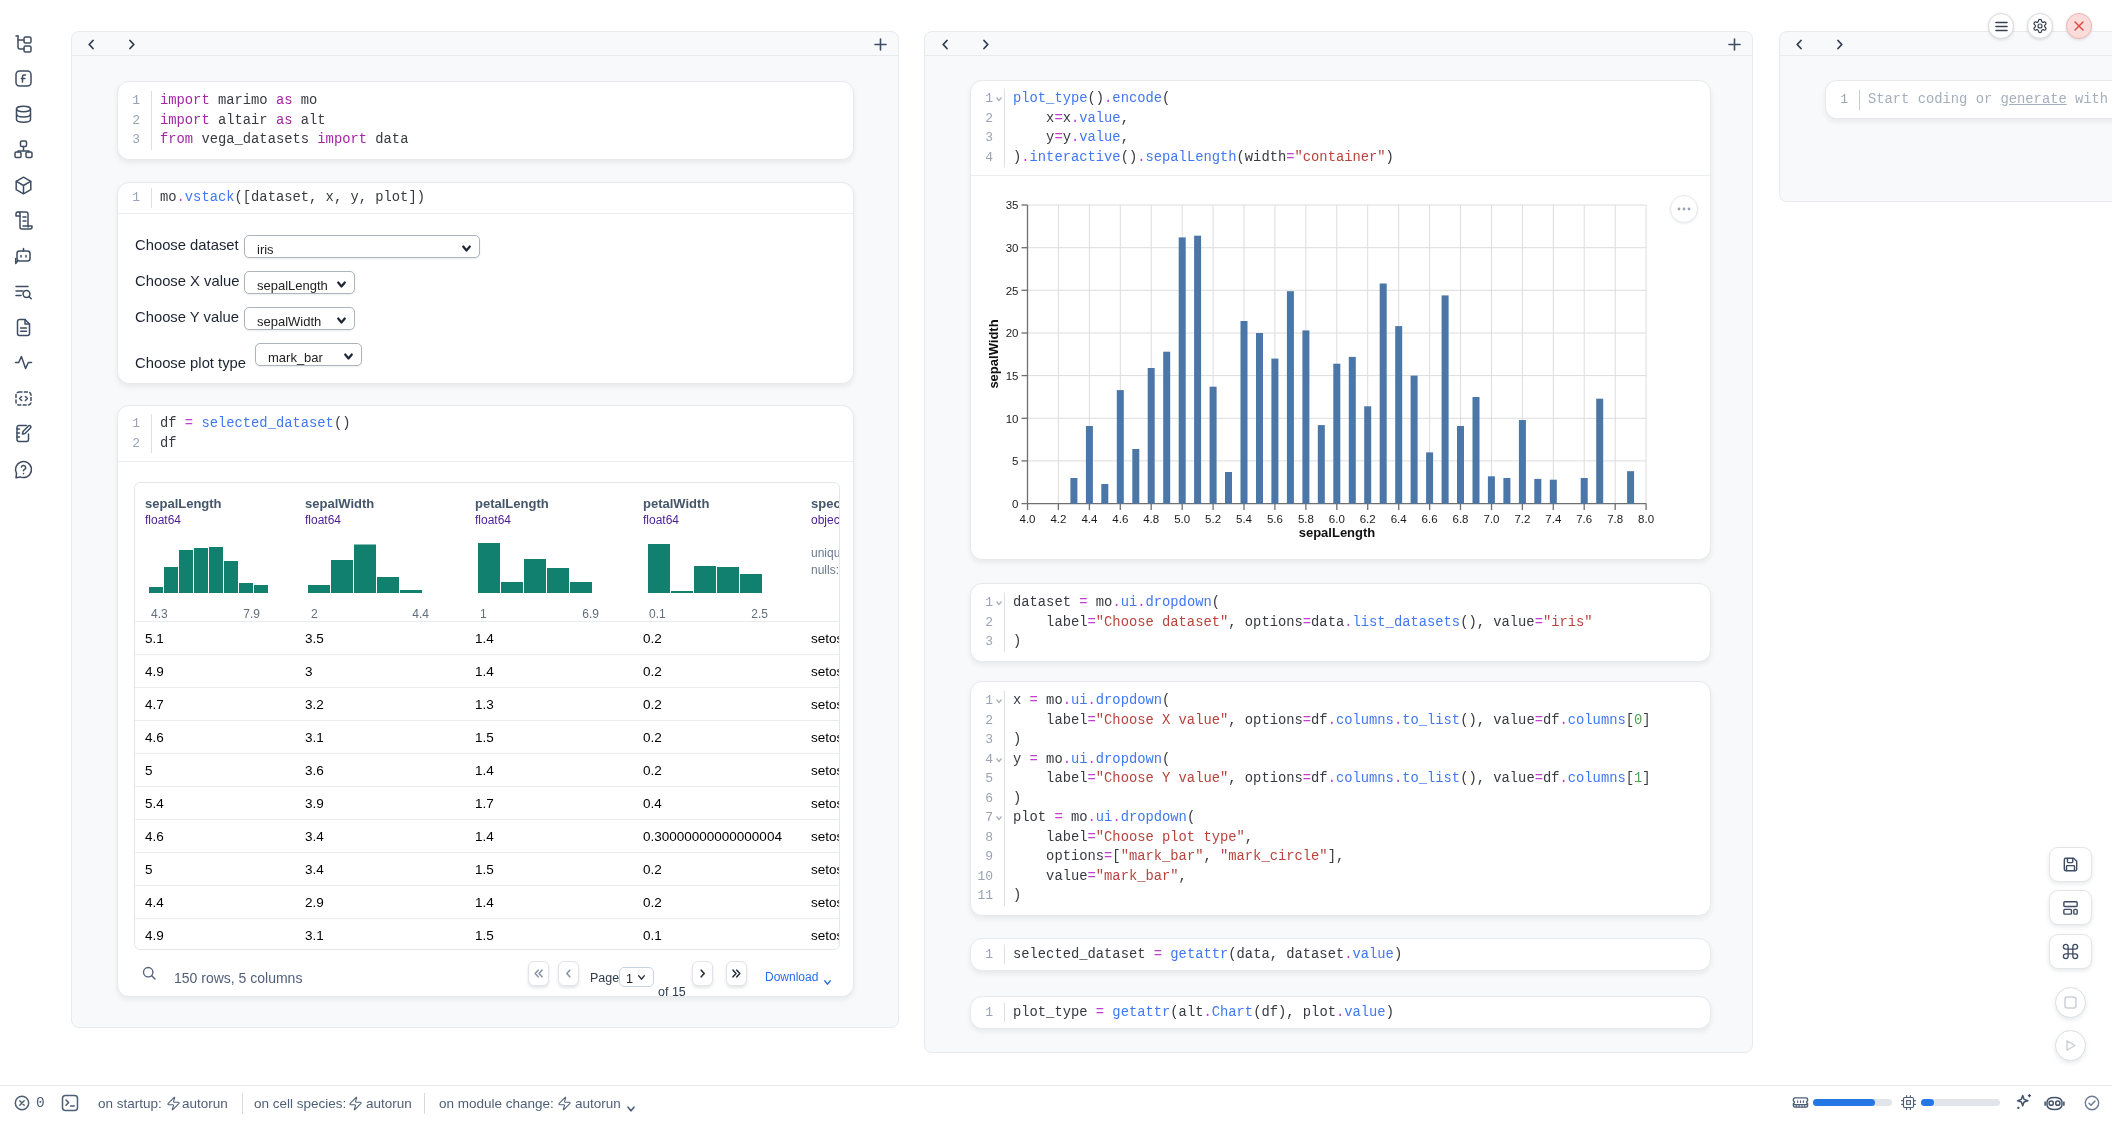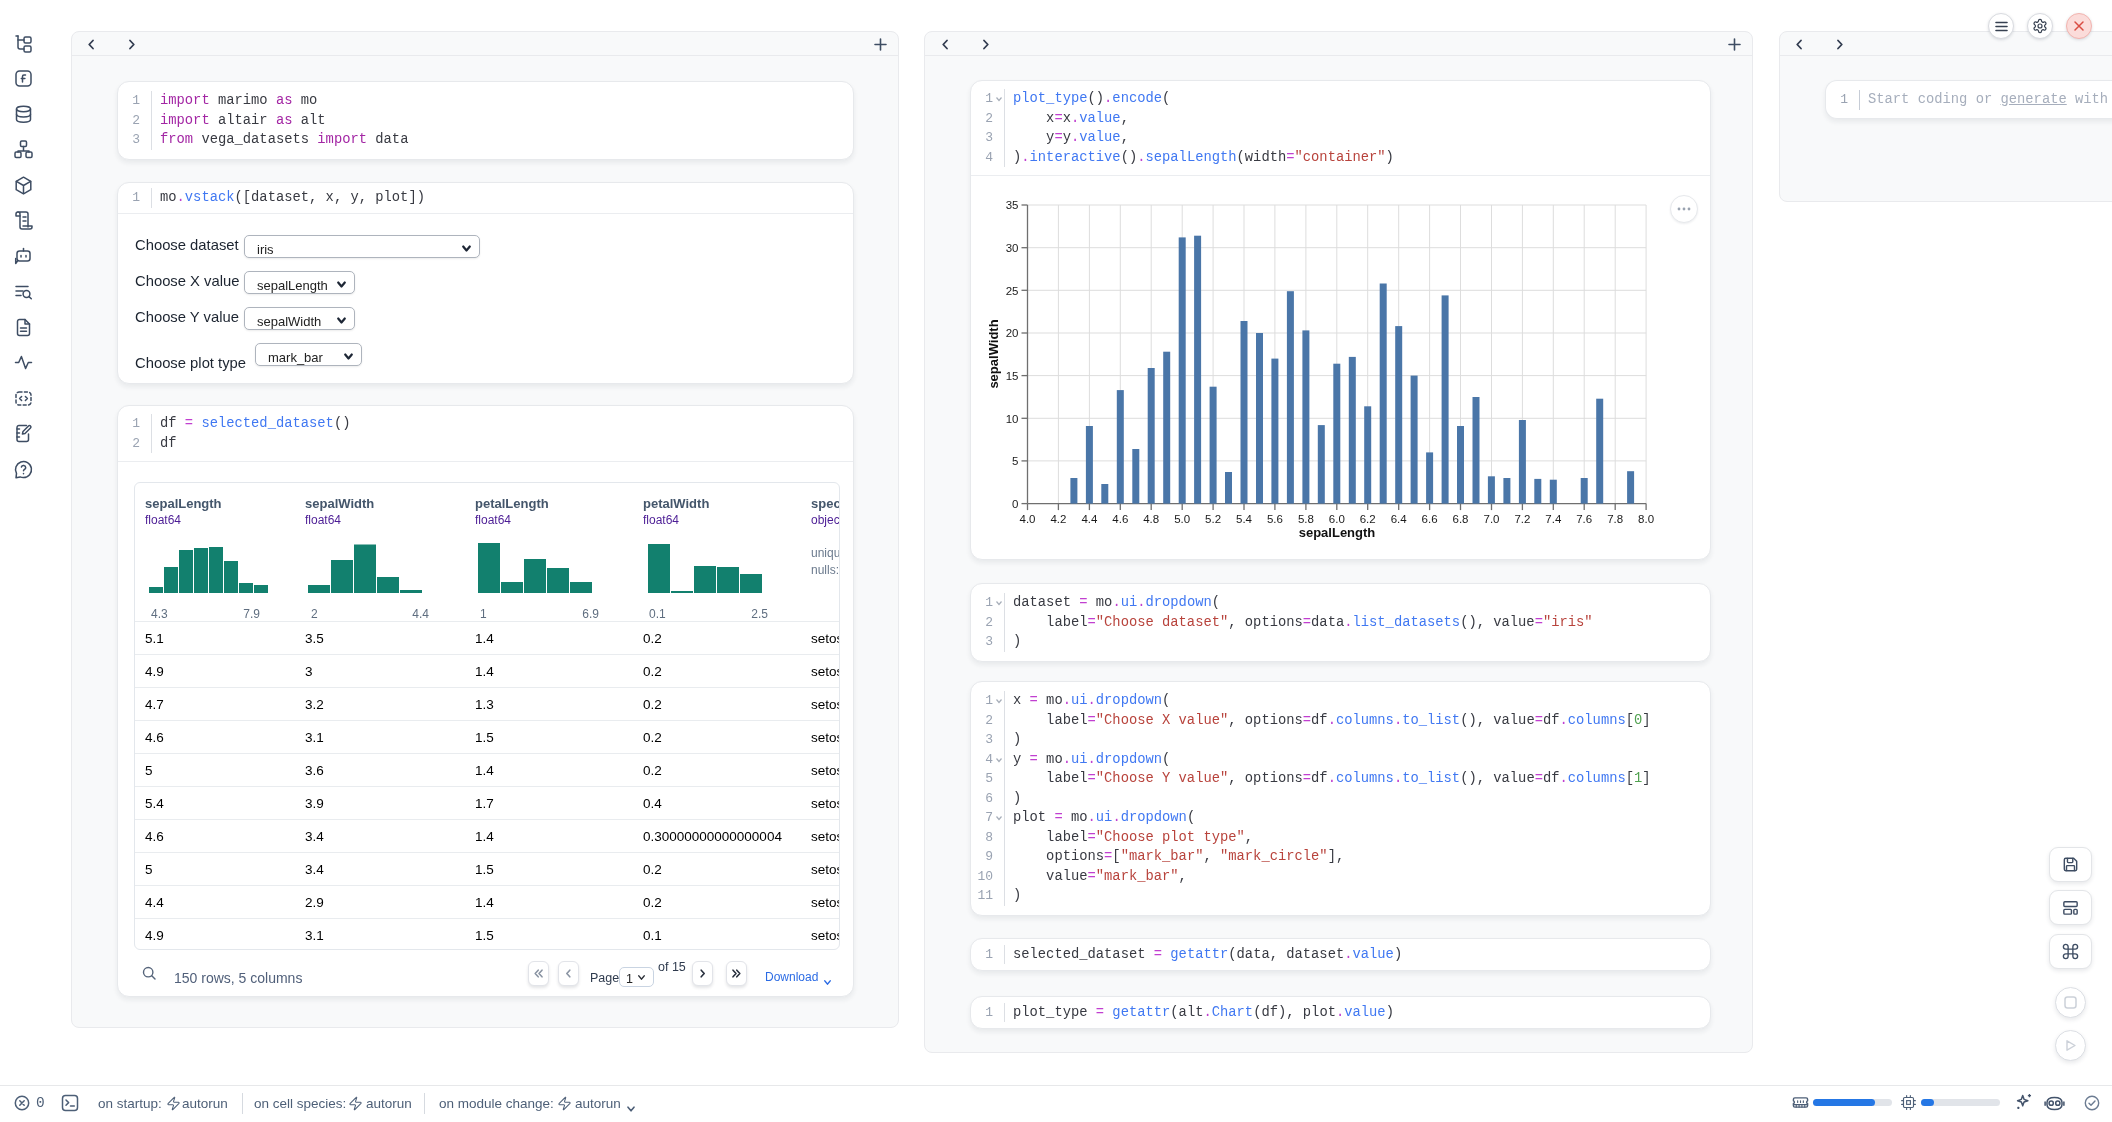--- a/index.html
+++ b/index.html
@@ -312,21 +312,21 @@
           <path d="M6.8 2.2 L3.8 5.5 L6.8 8.8" stroke="#8a94a3" stroke-width="1.6" fill="none" stroke-linecap="round" stroke-linejoin="round"></path>
         </svg>
       </div>
       <div class="abs" style="left:472px;top:565px;font-size:12.5px;color:#2f3b4e">Page</div>
       <div class="sel" style="left:501px;top:561px;width:35px;height:20px;border-color:#c9d4e2;box-shadow:none;font-size:12.5px">
         <span style="padding-left:6px">1</span>
         <svg width="9" height="9" viewBox="0 0 10 10">
           <path d="M2 3.2 L5 6.8 L8 3.2" stroke="#2c3038" stroke-width="1.7" fill="none" stroke-linecap="round" stroke-linejoin="round"></path>
         </svg>
       </div>
-      <div class="abs" style="left:540px;top:554px;font-size:12.5px;color:#2f3b4e">of 15</div>
+      <div class="abs" style="left:540px;top:579px;font-size:12.5px;color:#2f3b4e">of 15</div>
       <div class="pbtn" style="left:574px;top:555px">
         <svg width="11" height="11" viewBox="0 0 11 11">
           <path d="M4.2 2.2 L7.2 5.5 L4.2 8.8" stroke="#28303e" stroke-width="1.6" fill="none" stroke-linecap="round" stroke-linejoin="round"></path>
         </svg>
       </div>
       <div class="pbtn" style="left:608px;top:555px">
         <svg width="11" height="11" viewBox="0 0 11 11">
           <path d="M2 2.2 L5 5.5 L2 8.8 M5.8 2.2 L8.8 5.5 L5.8 8.8" stroke="#28303e" stroke-width="1.6" fill="none" stroke-linecap="round" stroke-linejoin="round"></path>
         </svg>
       </div>

